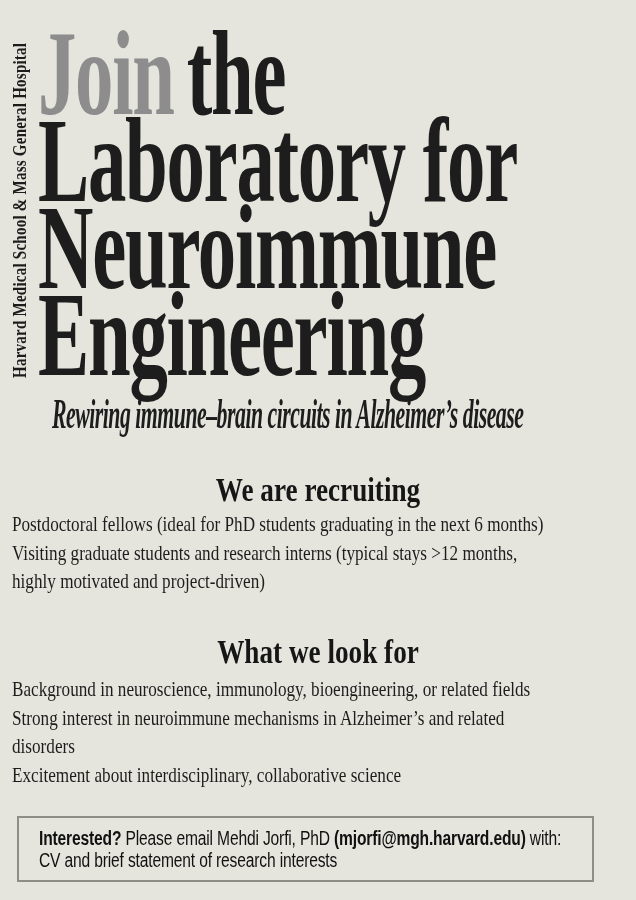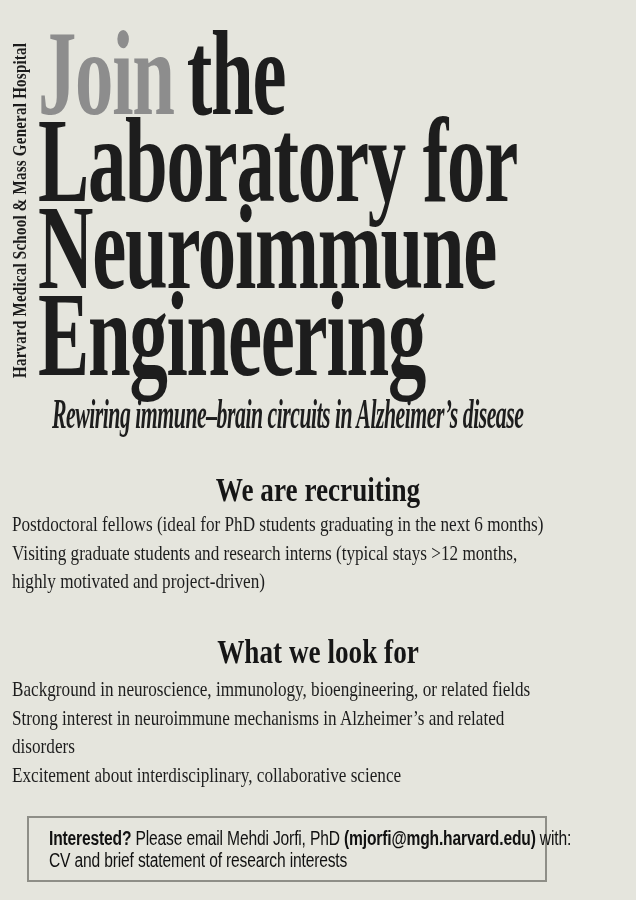--- a/index.html
+++ b/index.html
@@ -90,23 +90,23 @@
     transform-origin: 0 0;
     transform: scaleX(0.78);
     color: #1d1d1d;
   }
   #body-recruiting { top: 510px; }
   #body-lookfor    { top: 675px; }
   .body-line { white-space: nowrap; }
 
   .contact-box {
     position: absolute;
-    left: 27px;
+    left: 17px;
     top: 816px;
-    width: 520px;
+    width: 577px;
     height: 66px;
     box-sizing: border-box;
     border: 2px solid #8e8e87;
     background: transparent;
     padding-left: 44px;
   }
   .contact-text {
     position: absolute;
     left: 20px;
     top: 10px;

